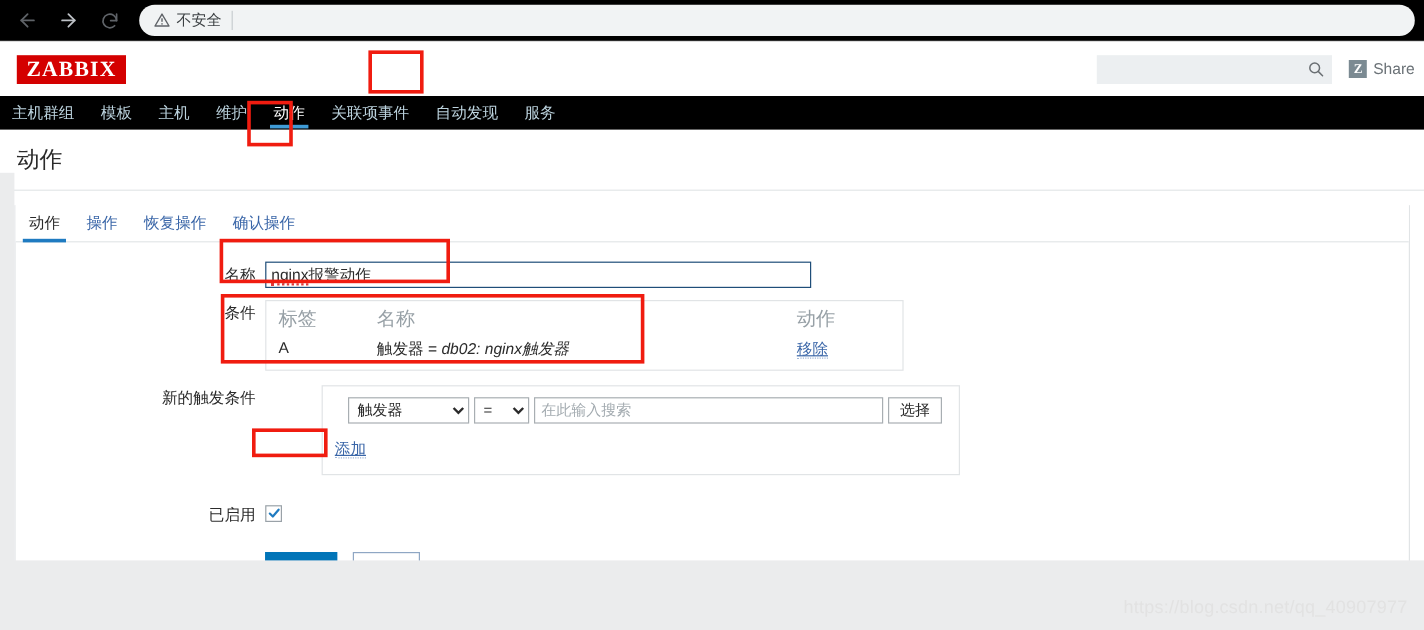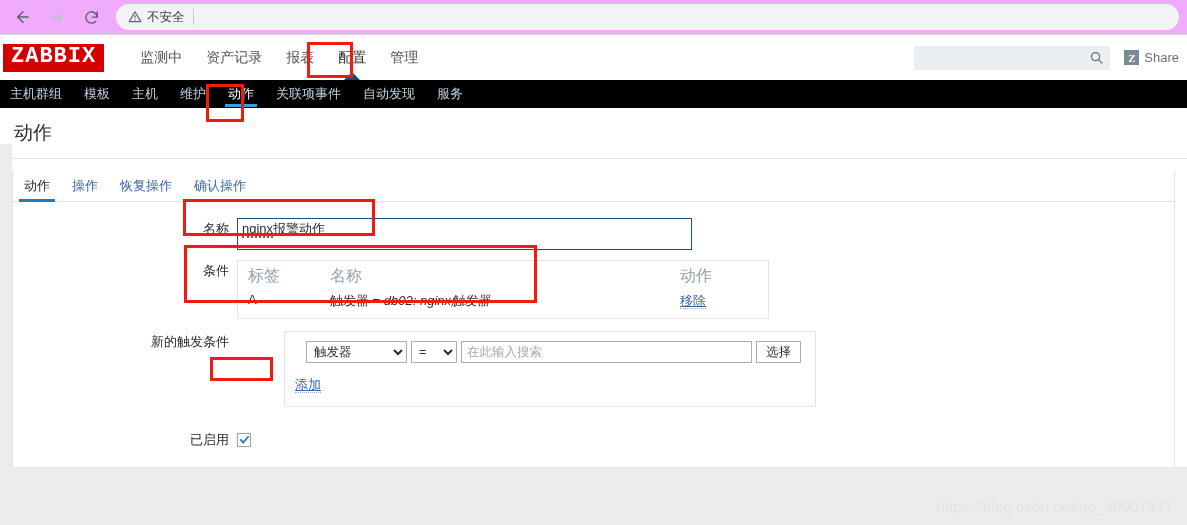--- a/index.html
+++ b/index.html
@@ -9,21 +9,21 @@
   body {
     width: 1187px; height: 525px;
     font-family: "Liberation Sans", "DejaVu Sans", sans-serif;
     overflow: hidden;
     position: relative;
   }
 
   
   .browser-bar {
     height: 35px;
-    background: #f0abfc;
+    background: #000000;
     display: flex;
     align-items: center;
     padding: 0 8px;
     box-sizing: border-box;
     border-bottom: 1px solid #dcdcdc;
   }
   .nav-btn {
     width: 30px; height: 30px;
     display: flex; align-items: center; justify-content: center;
     color: #5f6368;
@@ -62,29 +62,29 @@
   
   .zbx-header {
     height: 45px;
     background: #ffffff;
     display: flex;
     align-items: center;
     position: relative;
     box-sizing: border-box;
   }
   .logo {
-    margin-left: 3px;
+    margin-left: 14px;
     background: #d40000;
     color: #ffffff;
-    font-size: 22px;
+    font-size: 18px;
     font-weight: bold;
     letter-spacing: 1px;
     padding: 2px 8px 4px 8px;
     line-height: 1;
-    font-family: Liberation Mono, monospace;
+    font-family: Liberation Serif, serif;
   }
   .top-menu {
     display: flex;
     align-items: center;
     margin-left: 24px;
     height: 45px;
   }
   .top-menu-item {
     font-size: 14px;
     color: #4f5356;
@@ -204,41 +204,41 @@
   }
   .tab.active { color: #2b2b2b; }
   .tab.active::after {
     content: "";
     position: absolute;
     left: 6px; right: 6px; bottom: -1px;
     height: 3px;
     background: #1f7bc1;
   }
 
-  .form-body { padding-top: 16px; padding-left: 16px; }
+  .form-body { padding-top: 16px; }
 
   .frow {
     display: flex;
     align-items: flex-start;
     margin-bottom: 0;
   }
   .flabel {
     width: 208px;
     text-align: right;
     font-size: 13px;
     color: #2b2b2b;
     padding-right: 8px;
     box-sizing: border-box;
     flex: 0 0 auto;
     line-height: 22px;
   }
   .fctrl { flex: 1 1 auto; }
 
   .text-input {
-    width: 455px; height: 32px;
+    width: 455px; height: 22px;
     border: 1px solid #1f4e79;
     box-sizing: border-box;
     font-size: 13px;
     color: #2b2b2b;
     padding: 0 4px;
     line-height: 20px;
     background: #fff;
     position: relative;
   }
   .spell { border-bottom: 2px dotted #e03a3a; padding-bottom: 0px; }
@@ -411,27 +411,20 @@
           <rect x="11" y="16" width="2" height="2" fill="currentColor"></rect>
         </svg>
     </span>
     <span class="not-secure">不安全</span>
     <span class="omni-sep"></span>
   </div>
 </div>
 
 <div class="zbx-header">
   <div class="logo">ZABBIX</div>
-  <div class="top-menu">
-    <div class="top-menu-item">监测中</div>
-    <div class="top-menu-item">资产记录</div>
-    <div class="top-menu-item">报表</div>
-    <div class="top-menu-item selected">配置</div>
-    <div class="top-menu-item">管理</div>
-  </div>
   <div class="header-right">
     <div class="searchbox">
       <input type="text" placeholder="" style="">
       <span class="search-icon">
         <svg width="15" height="15" viewBox="0 0 24 24" fill="none" stroke="currentColor" stroke-width="2">
             <circle cx="10.5" cy="10.5" r="6.5"></circle>
             <line x1="15.5" y1="15.5" x2="21" y2="21" stroke-linecap="round"></line>
           </svg>
       </span>
     </div>

